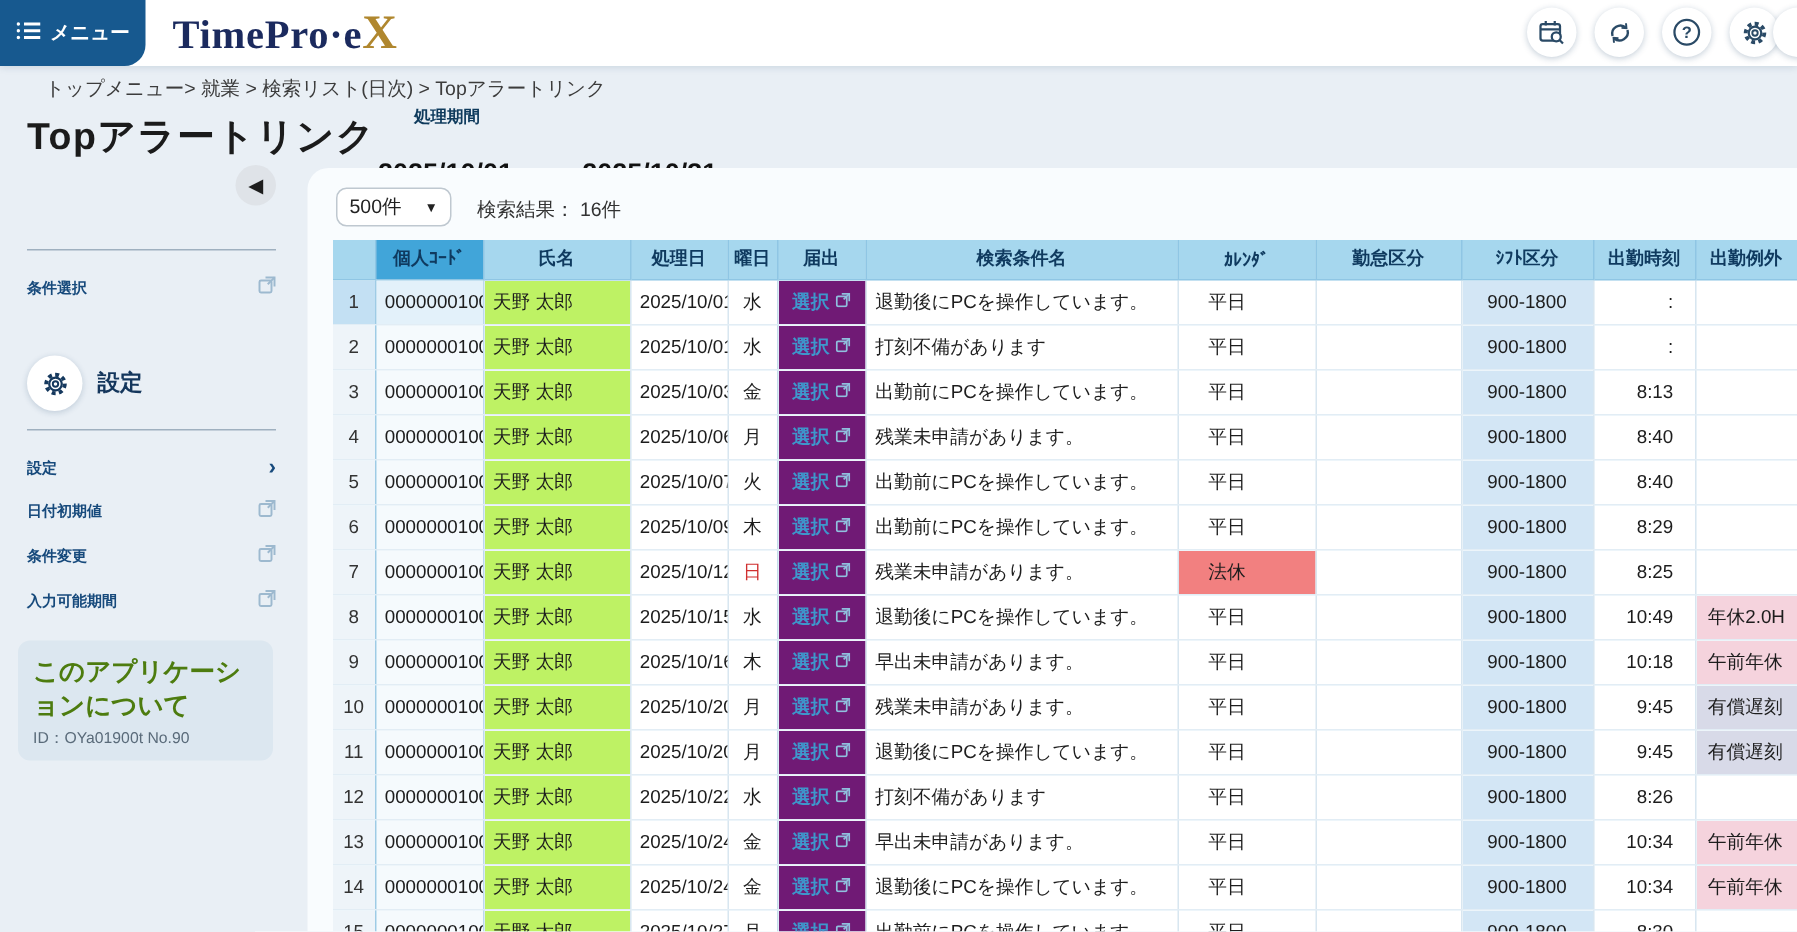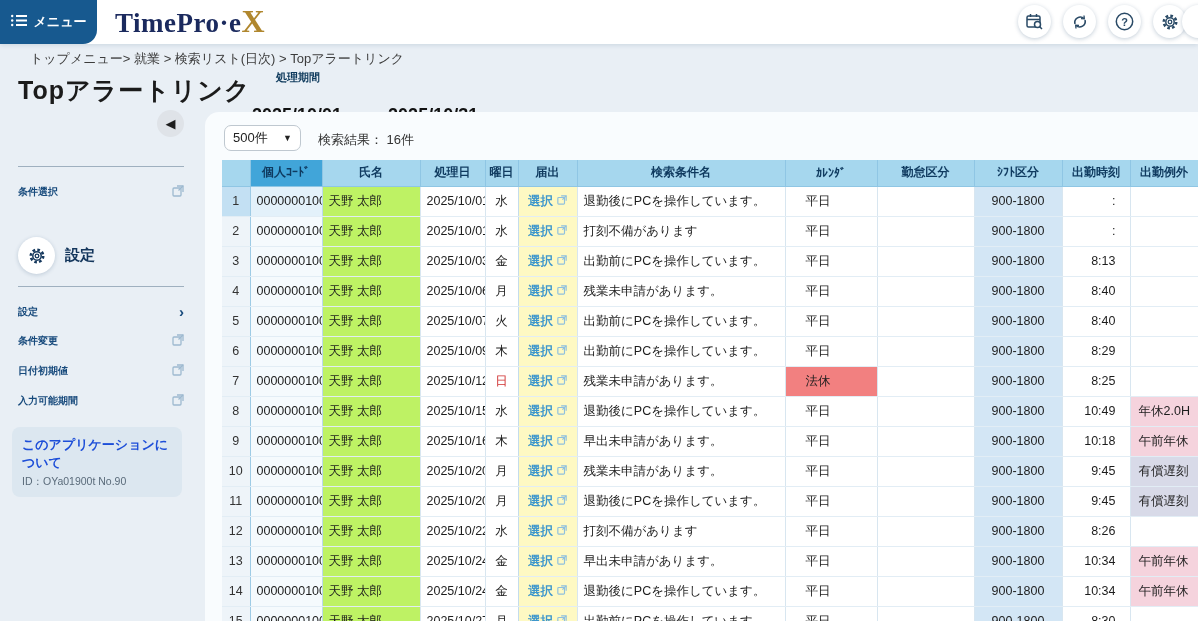--- a/index.html
+++ b/index.html
@@ -43,21 +43,21 @@
   .sec-title{font-size:15px;font-weight:700;color:#14365c;}
   .sec-hr{border:none;border-top:1px solid #9fb0bf;margin:12px 0 0 0;width:166px;}
   .side-links{padding:10px 18px 0 18px;}
   .side-link{display:flex;align-items:center;justify-content:space-between;width:166px;
     padding:6px 0;cursor:pointer;text-decoration:none;}
   .side-link .lbl{font-size:10px;font-weight:700;color:#174a7c;}
   .side-link .chev{color:#174a7c;font-size:15px;font-weight:700;}
   .ext-ic{color:#9db9cf;}
   .about-box{position:absolute;left:12px;top:287px;width:170px;background:#dce7f0;
     border-radius:8px;padding:9px 10px 8px 10px;}
-  .about-title{font-size:13px;font-weight:700;color:#1d4ed8;font-family:Liberation Serif, serif;}
+  .about-title{font-size:17px;font-weight:700;color:#4d7c0f;font-family:Liberation Serif, serif;}
   .about-id{font-size:10.5px;color:#5a6b7a;margin-top:3px;}
   
   .main{position:absolute;left:205px;top:112px;width:993px;height:509px;
     background:#f9fcfe;border-radius:14px 0 0 0;}
   .pagesize{position:absolute;left:19px;top:13px;width:77px;height:26px;background:#fff;
     border:1px solid #bfc8d0;border-radius:7px;font-size:13px;color:#222;display:flex;
     align-items:center;justify-content:space-between;padding:0 8px;cursor:pointer;}
   .pagesize .caret{font-size:9px;color:#222;}
   .result-label{position:absolute;left:113px;top:19px;font-size:13px;color:#333;}
   
@@ -67,21 +67,21 @@
     border-right:1px solid #8fc6e4;border-bottom:1px solid #8fc6e4;text-align:center;cursor:pointer;}
   th.th-sel{background:#41a5d9;}
   td{height:30px;background:#fff;border-right:1px solid #d8e6f0;border-bottom:1px solid #e2edf5;
     padding:0 6px;color:#1d1d1d;white-space:nowrap;overflow:hidden;}
   td.c-num{background:#eef4f9;text-align:center;color:#333;border-right:1px solid #9ecbe5;}
   td.c-code{background:#f5fafd;text-align:center;border-right:1px solid #bcd9ec;}
   td.c-name{background:#bef264;}
   td.c-date{text-align:center;}
   td.c-day{text-align:center;border-right:1px solid #c4dcec;}
   td.c-day.red{color:#d03030;}
-  td.c-sel{background:#fef9c3;text-align:center;}
+  td.c-sel{background:#701a75;text-align:center;}
   td.c-cal{padding-left:20px;}
   td.c-cal.cal-red{background:#f28080;}
   td.c-shift{background:#d3e6f5;text-align:center;}
   td.c-time{text-align:right;padding-right:14px;}
   td.c-exc{padding-left:8px;}
   td.c-exc.exc-pink{background:#f5d3dd;}
   td.c-exc.exc-lavender{background:#d8dae8;}
   tr.hl td.c-num{background:#c3e0f3;}
   tr.hl td.c-code{background:#e3f1fa;}
   .sel-link{color:#3e97cc;font-weight:700;cursor:pointer;display:inline-flex;align-items:center;gap:4px;text-decoration:none;}
@@ -189,29 +189,29 @@
       <span class="sec-title">設定</span>
     </div>
     <hr class="sec-hr">
   </div>
   <div class="side-links">
     <a class="side-link">
       <span class="lbl">設定</span>
       <span class="chev">›</span>
     </a>
     <a class="side-link">
-      <span class="lbl">条件変更</span>
+      <span class="lbl">日付初期値</span>
       <span class="ext-ic"><svg width="12" height="12" viewBox="0 0 12 12" fill="none" stroke="#9db9cf" stroke-width="1.3">
             <rect x="1" y="3" width="8" height="8" rx="1"></rect>
             <path d="M5 1 H11 V7"></path>
             <line x1="11" y1="1" x2="6.5" y2="5.5"></line>
           </svg></span>
     </a>
     <a class="side-link">
-      <span class="lbl">日付初期値</span>
+      <span class="lbl">条件変更</span>
       <span class="ext-ic"><svg width="12" height="12" viewBox="0 0 12 12" fill="none" stroke="#9db9cf" stroke-width="1.3">
             <rect x="1" y="3" width="8" height="8" rx="1"></rect>
             <path d="M5 1 H11 V7"></path>
             <line x1="11" y1="1" x2="6.5" y2="5.5"></line>
           </svg></span>
     </a>
     <a class="side-link">
       <span class="lbl">入力可能期間</span>
       <span class="ext-ic"><svg width="12" height="12" viewBox="0 0 12 12" fill="none" stroke="#9db9cf" stroke-width="1.3">
             <rect x="1" y="3" width="8" height="8" rx="1"></rect>

